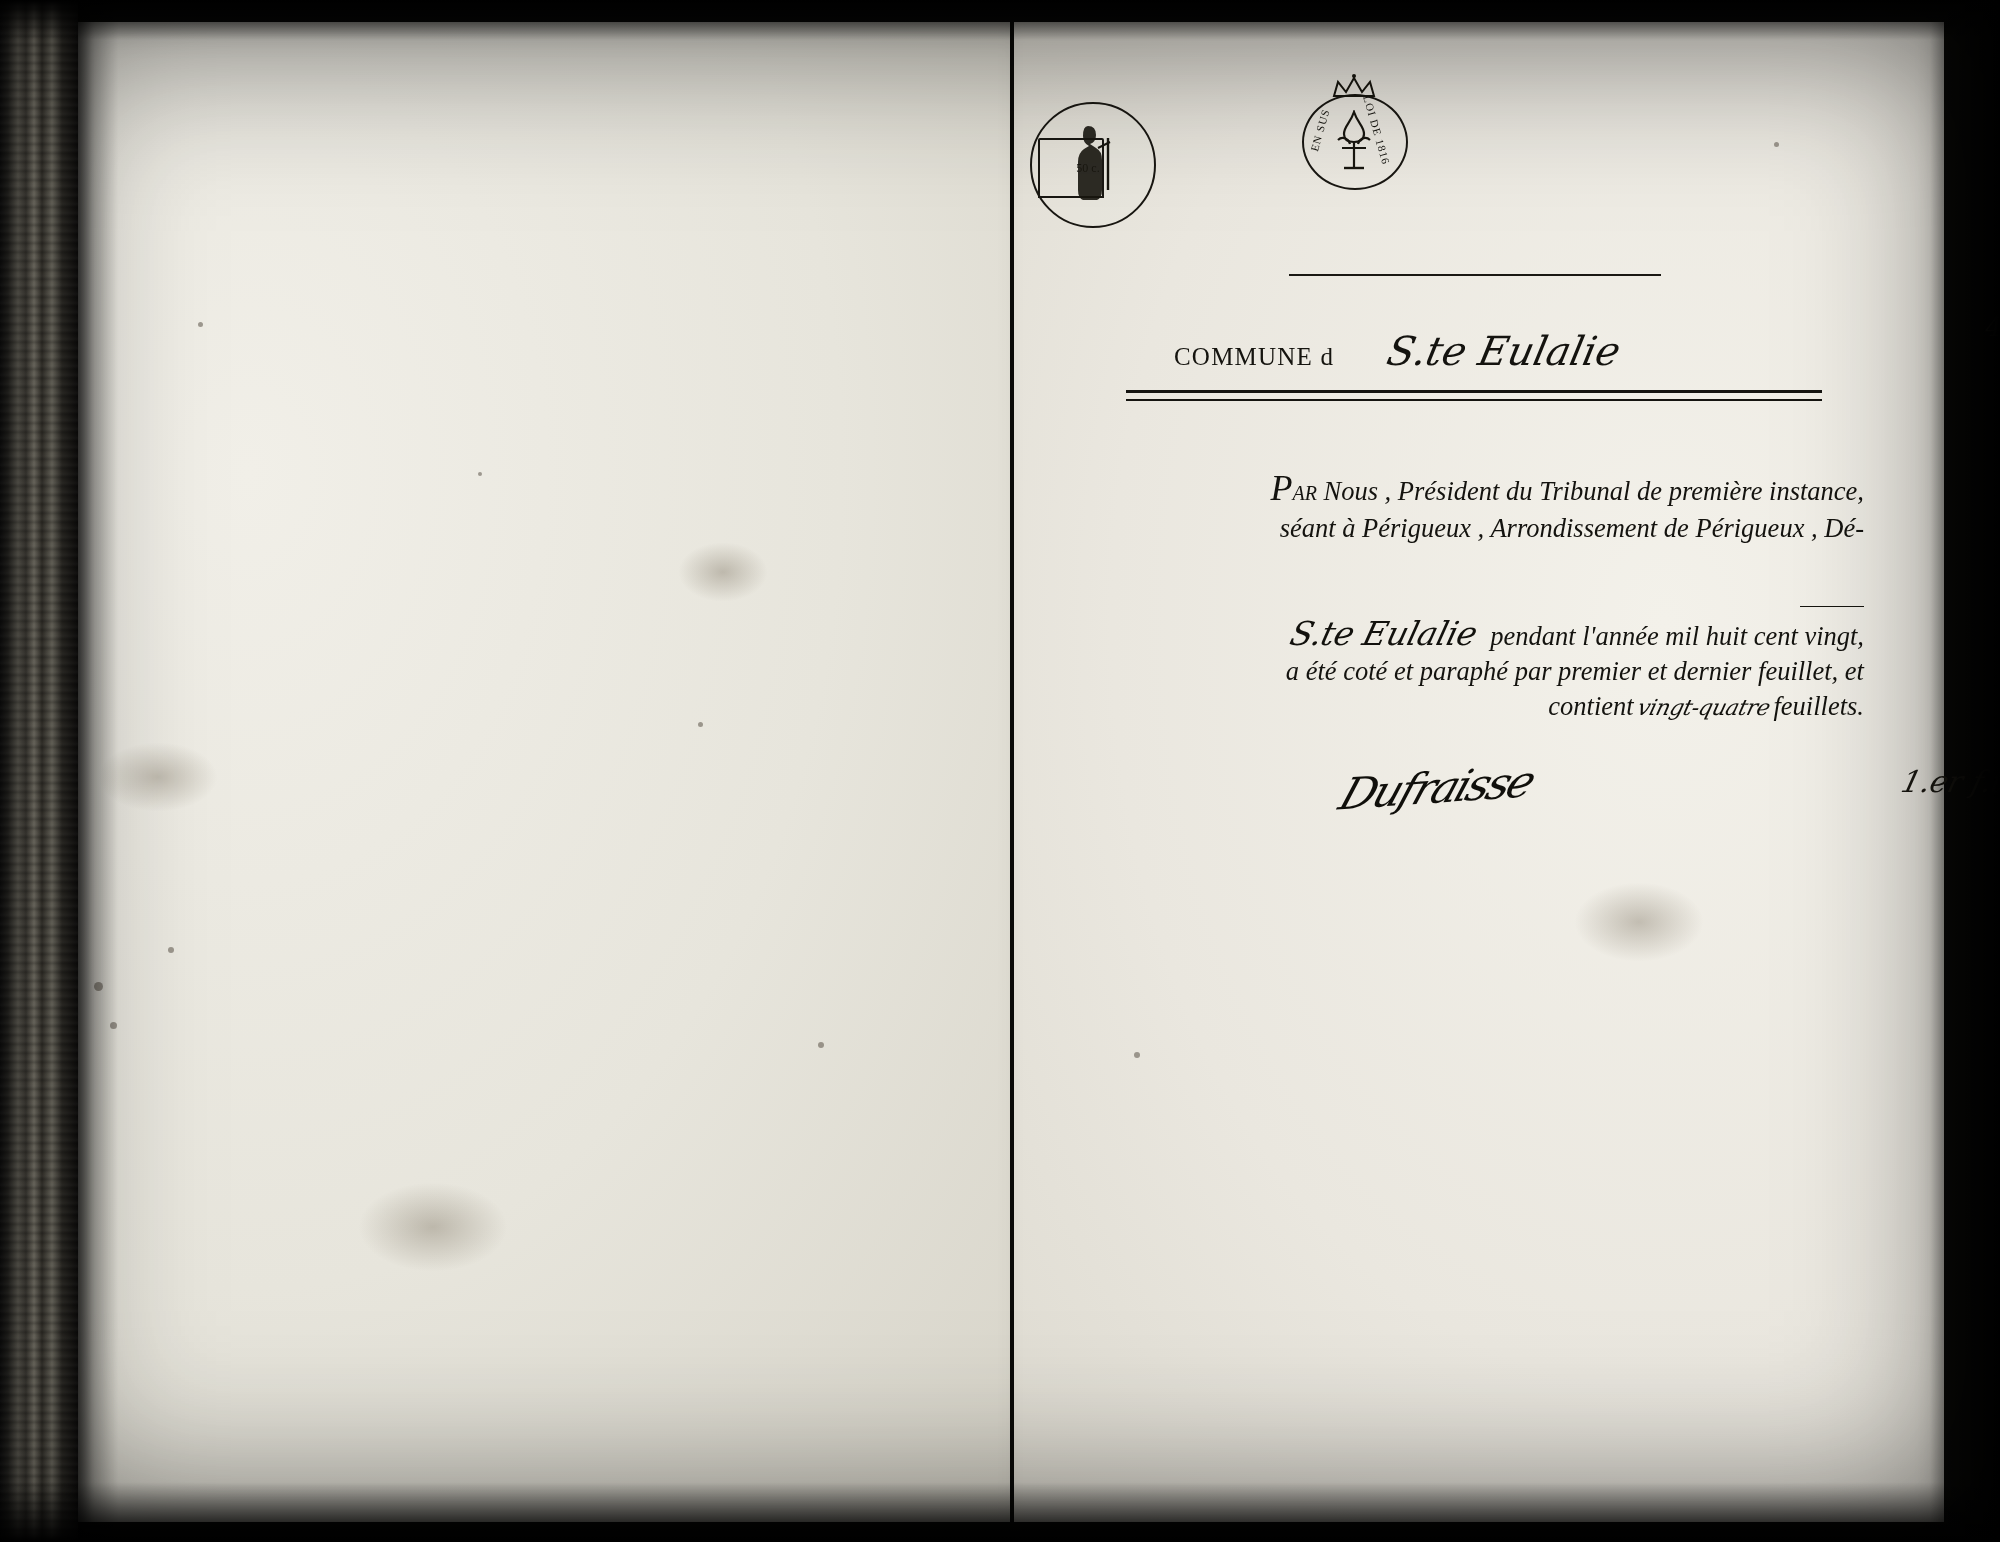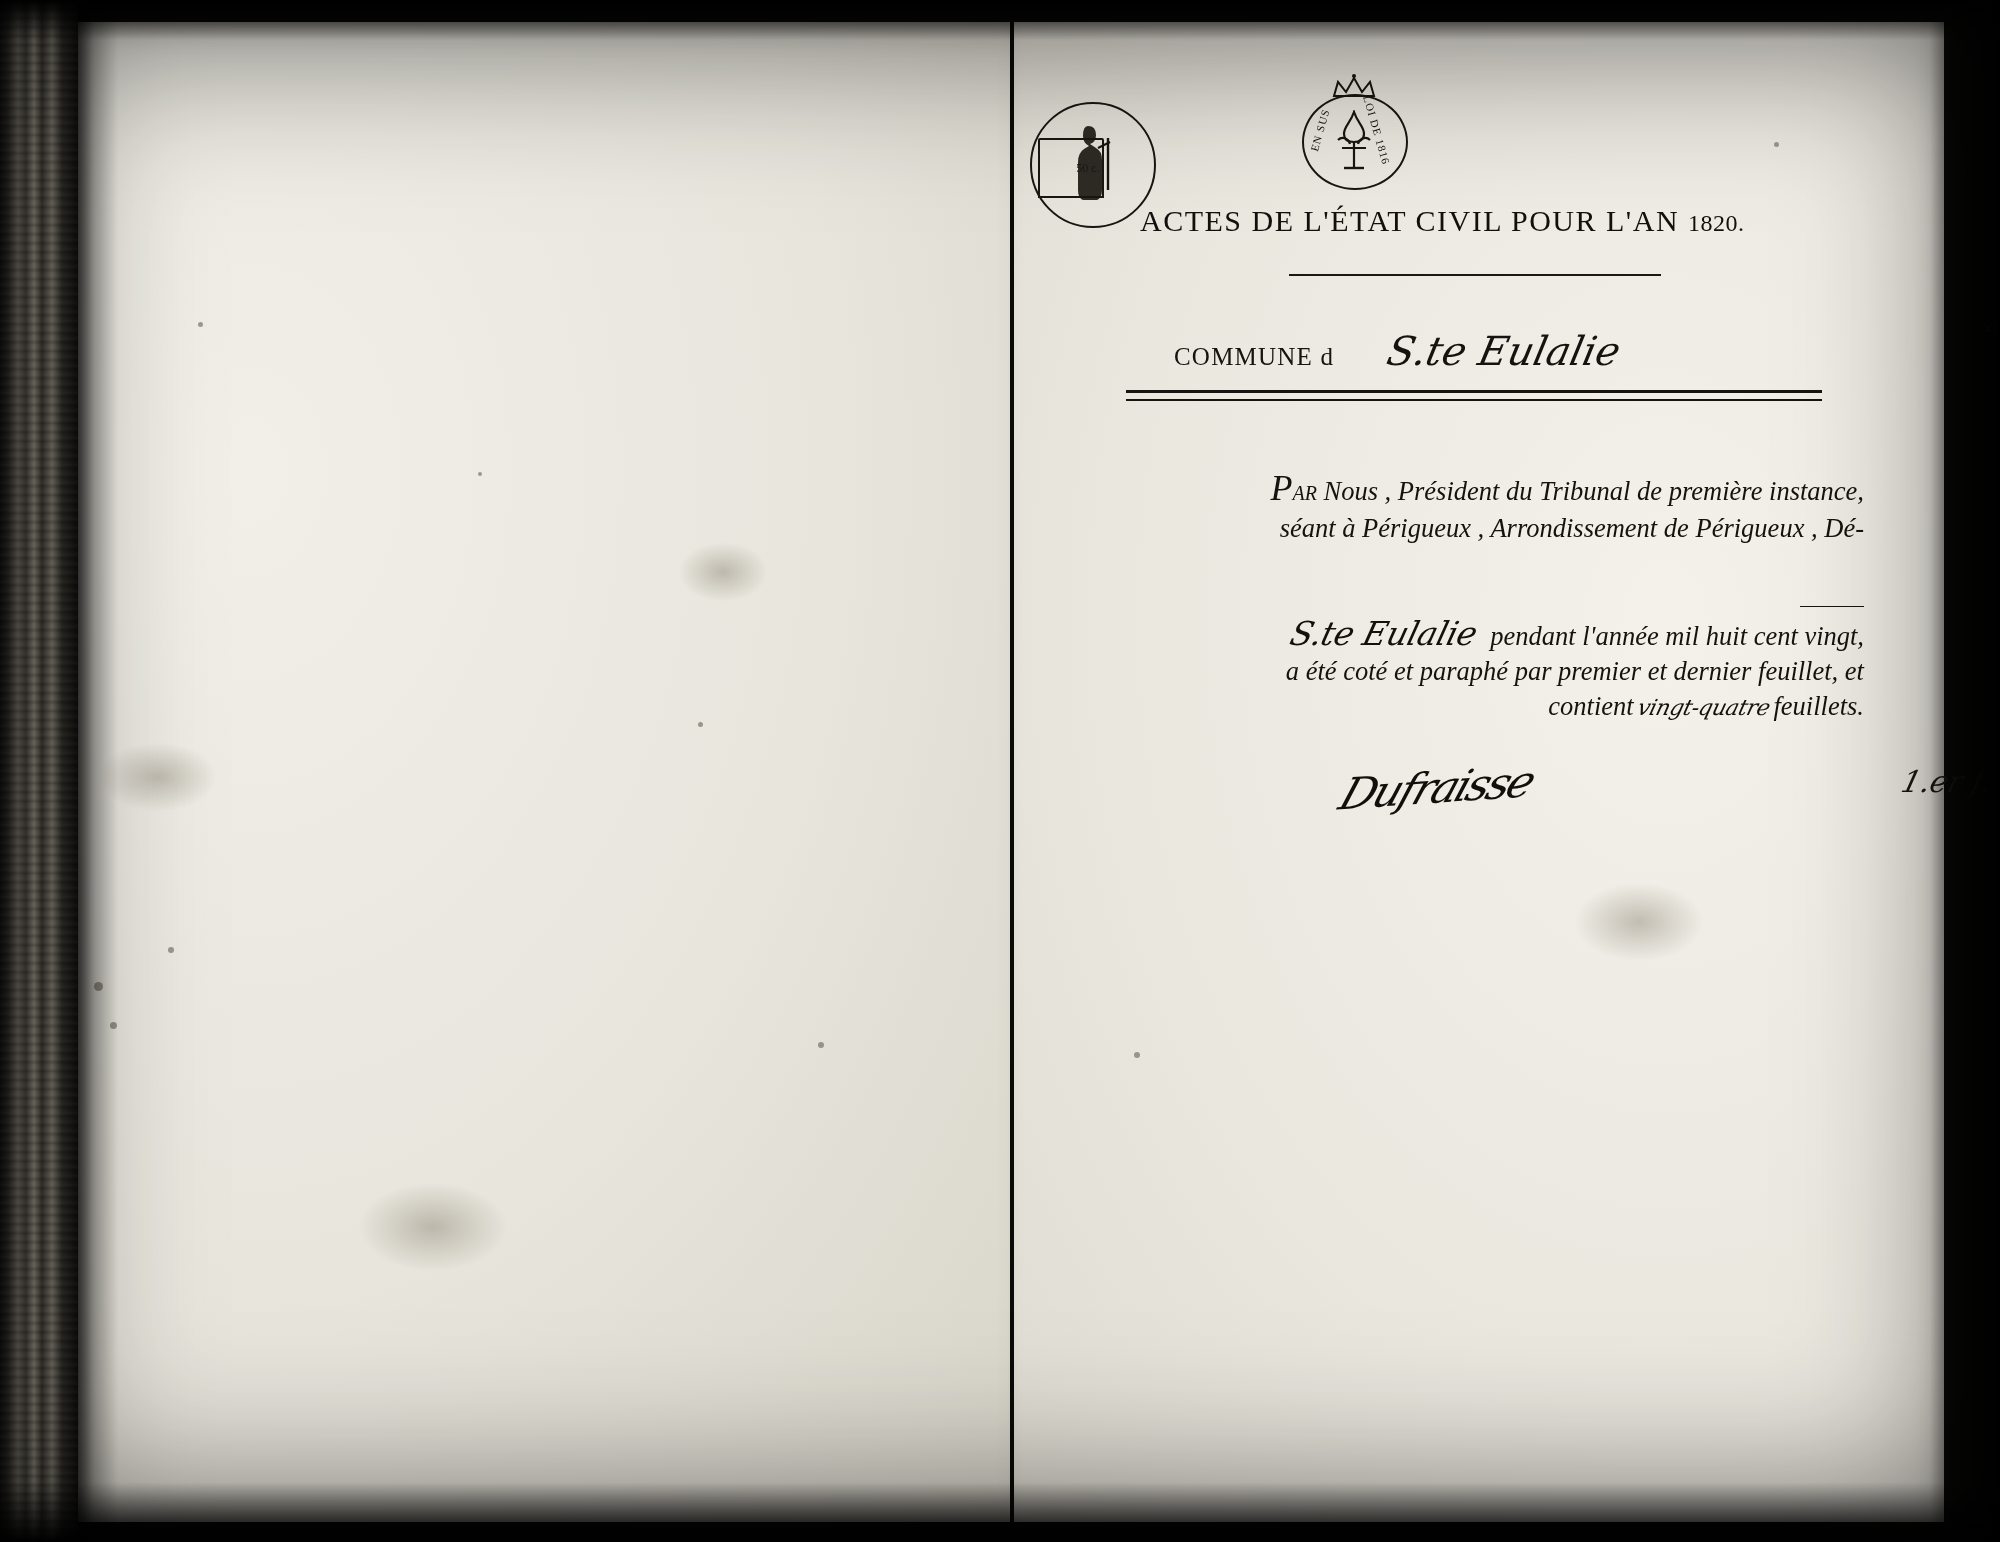--- a/index.html
+++ b/index.html
@@ -373,24 +373,20 @@
         <circle cx="24" cy="2" r="2" fill="#18160f"></circle>
       </svg>
       <svg class="lys" viewBox="0 0 36 62">
         <path d="M18 2 C14 14 8 16 8 24 C8 30 13 32 18 32 C23 32 28 30 28 24 C28 16 22 14 18 2 Z" fill="none" stroke="#18160f" stroke-width="2.2"></path>
         <path d="M2 30 C6 26 12 28 14 34 M34 30 C30 26 24 28 22 34" fill="none" stroke="#18160f" stroke-width="2.2"></path>
         <path d="M6 38 L30 38 M18 32 L18 58" fill="none" stroke="#18160f" stroke-width="2.2"></path>
         <path d="M8 58 L28 58" stroke="#18160f" stroke-width="2.4"></path>
       </svg>
     </div>
 
-    <div class="title">
-      <span>ACTES DE L'ÉTAT CIVIL POUR L'AN</span>
-      <span class="yr">1820.</span>
-    </div>
 
     <div class="rule-thin"></div>
 
     <div class="commune-line">
       <span>COMMUNE d</span>
       <span class="hand">S.te Eulalie</span>
     </div>
 
     <div class="rule-double"></div>
 

